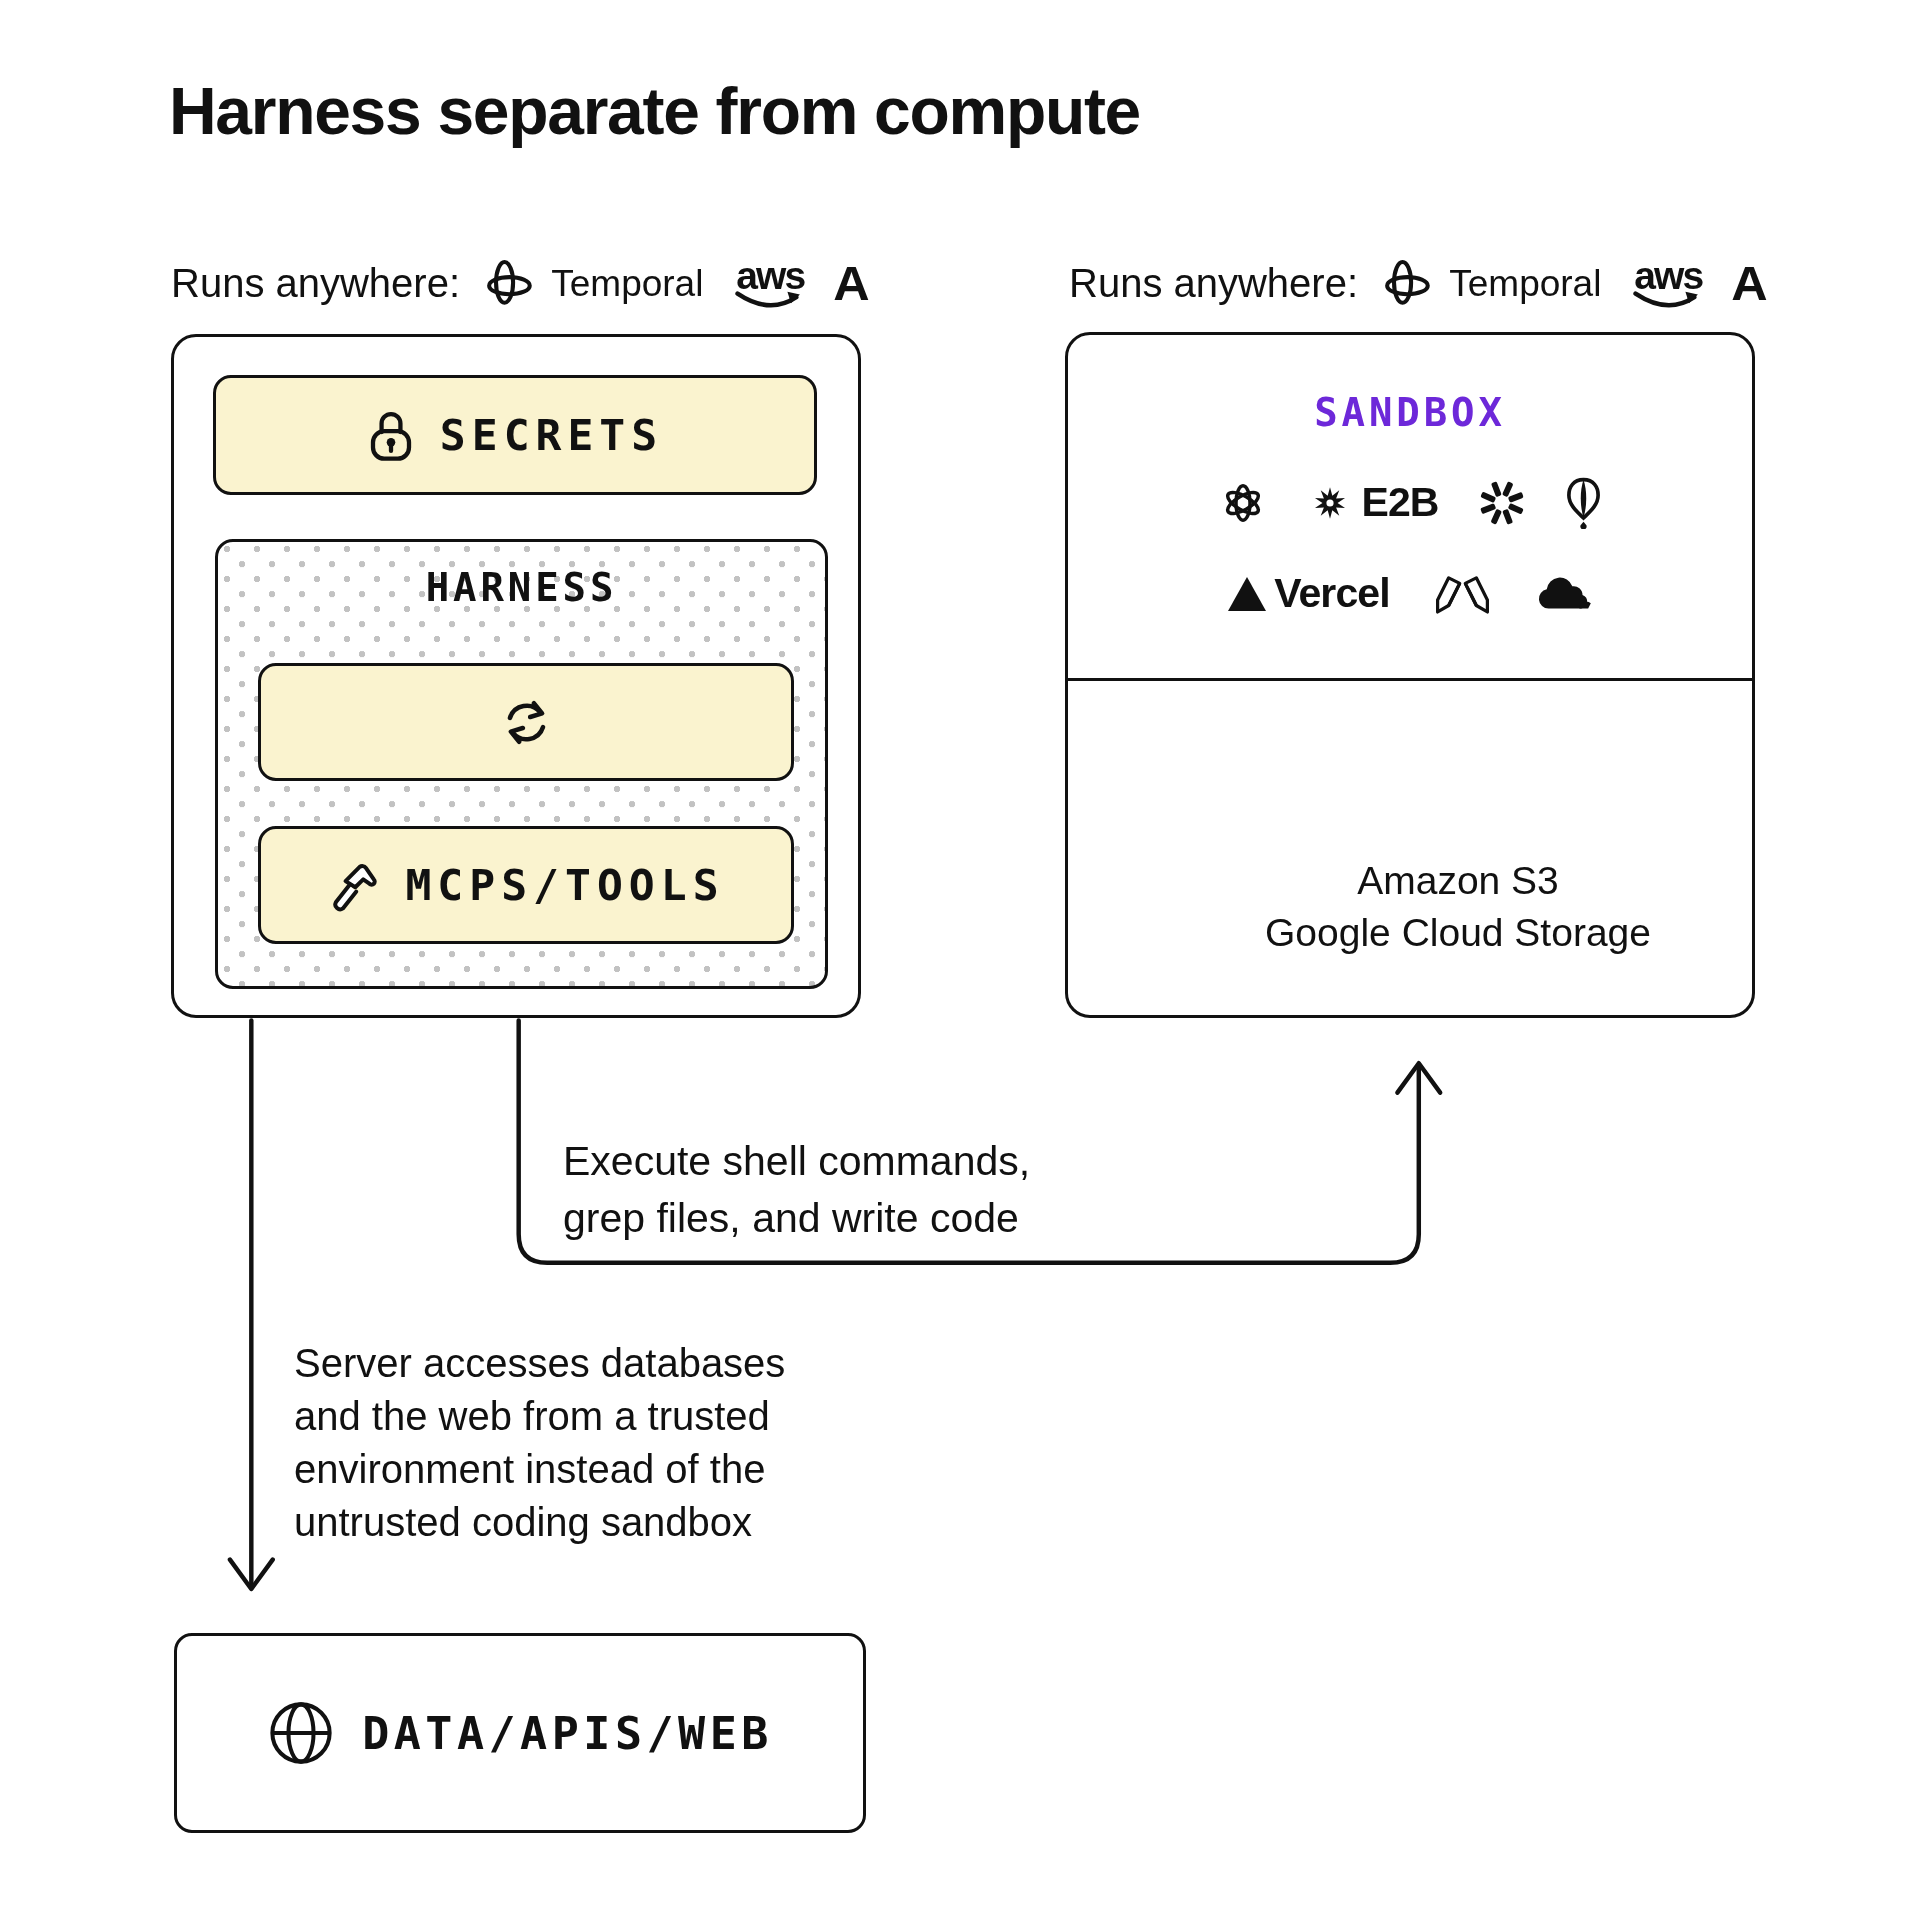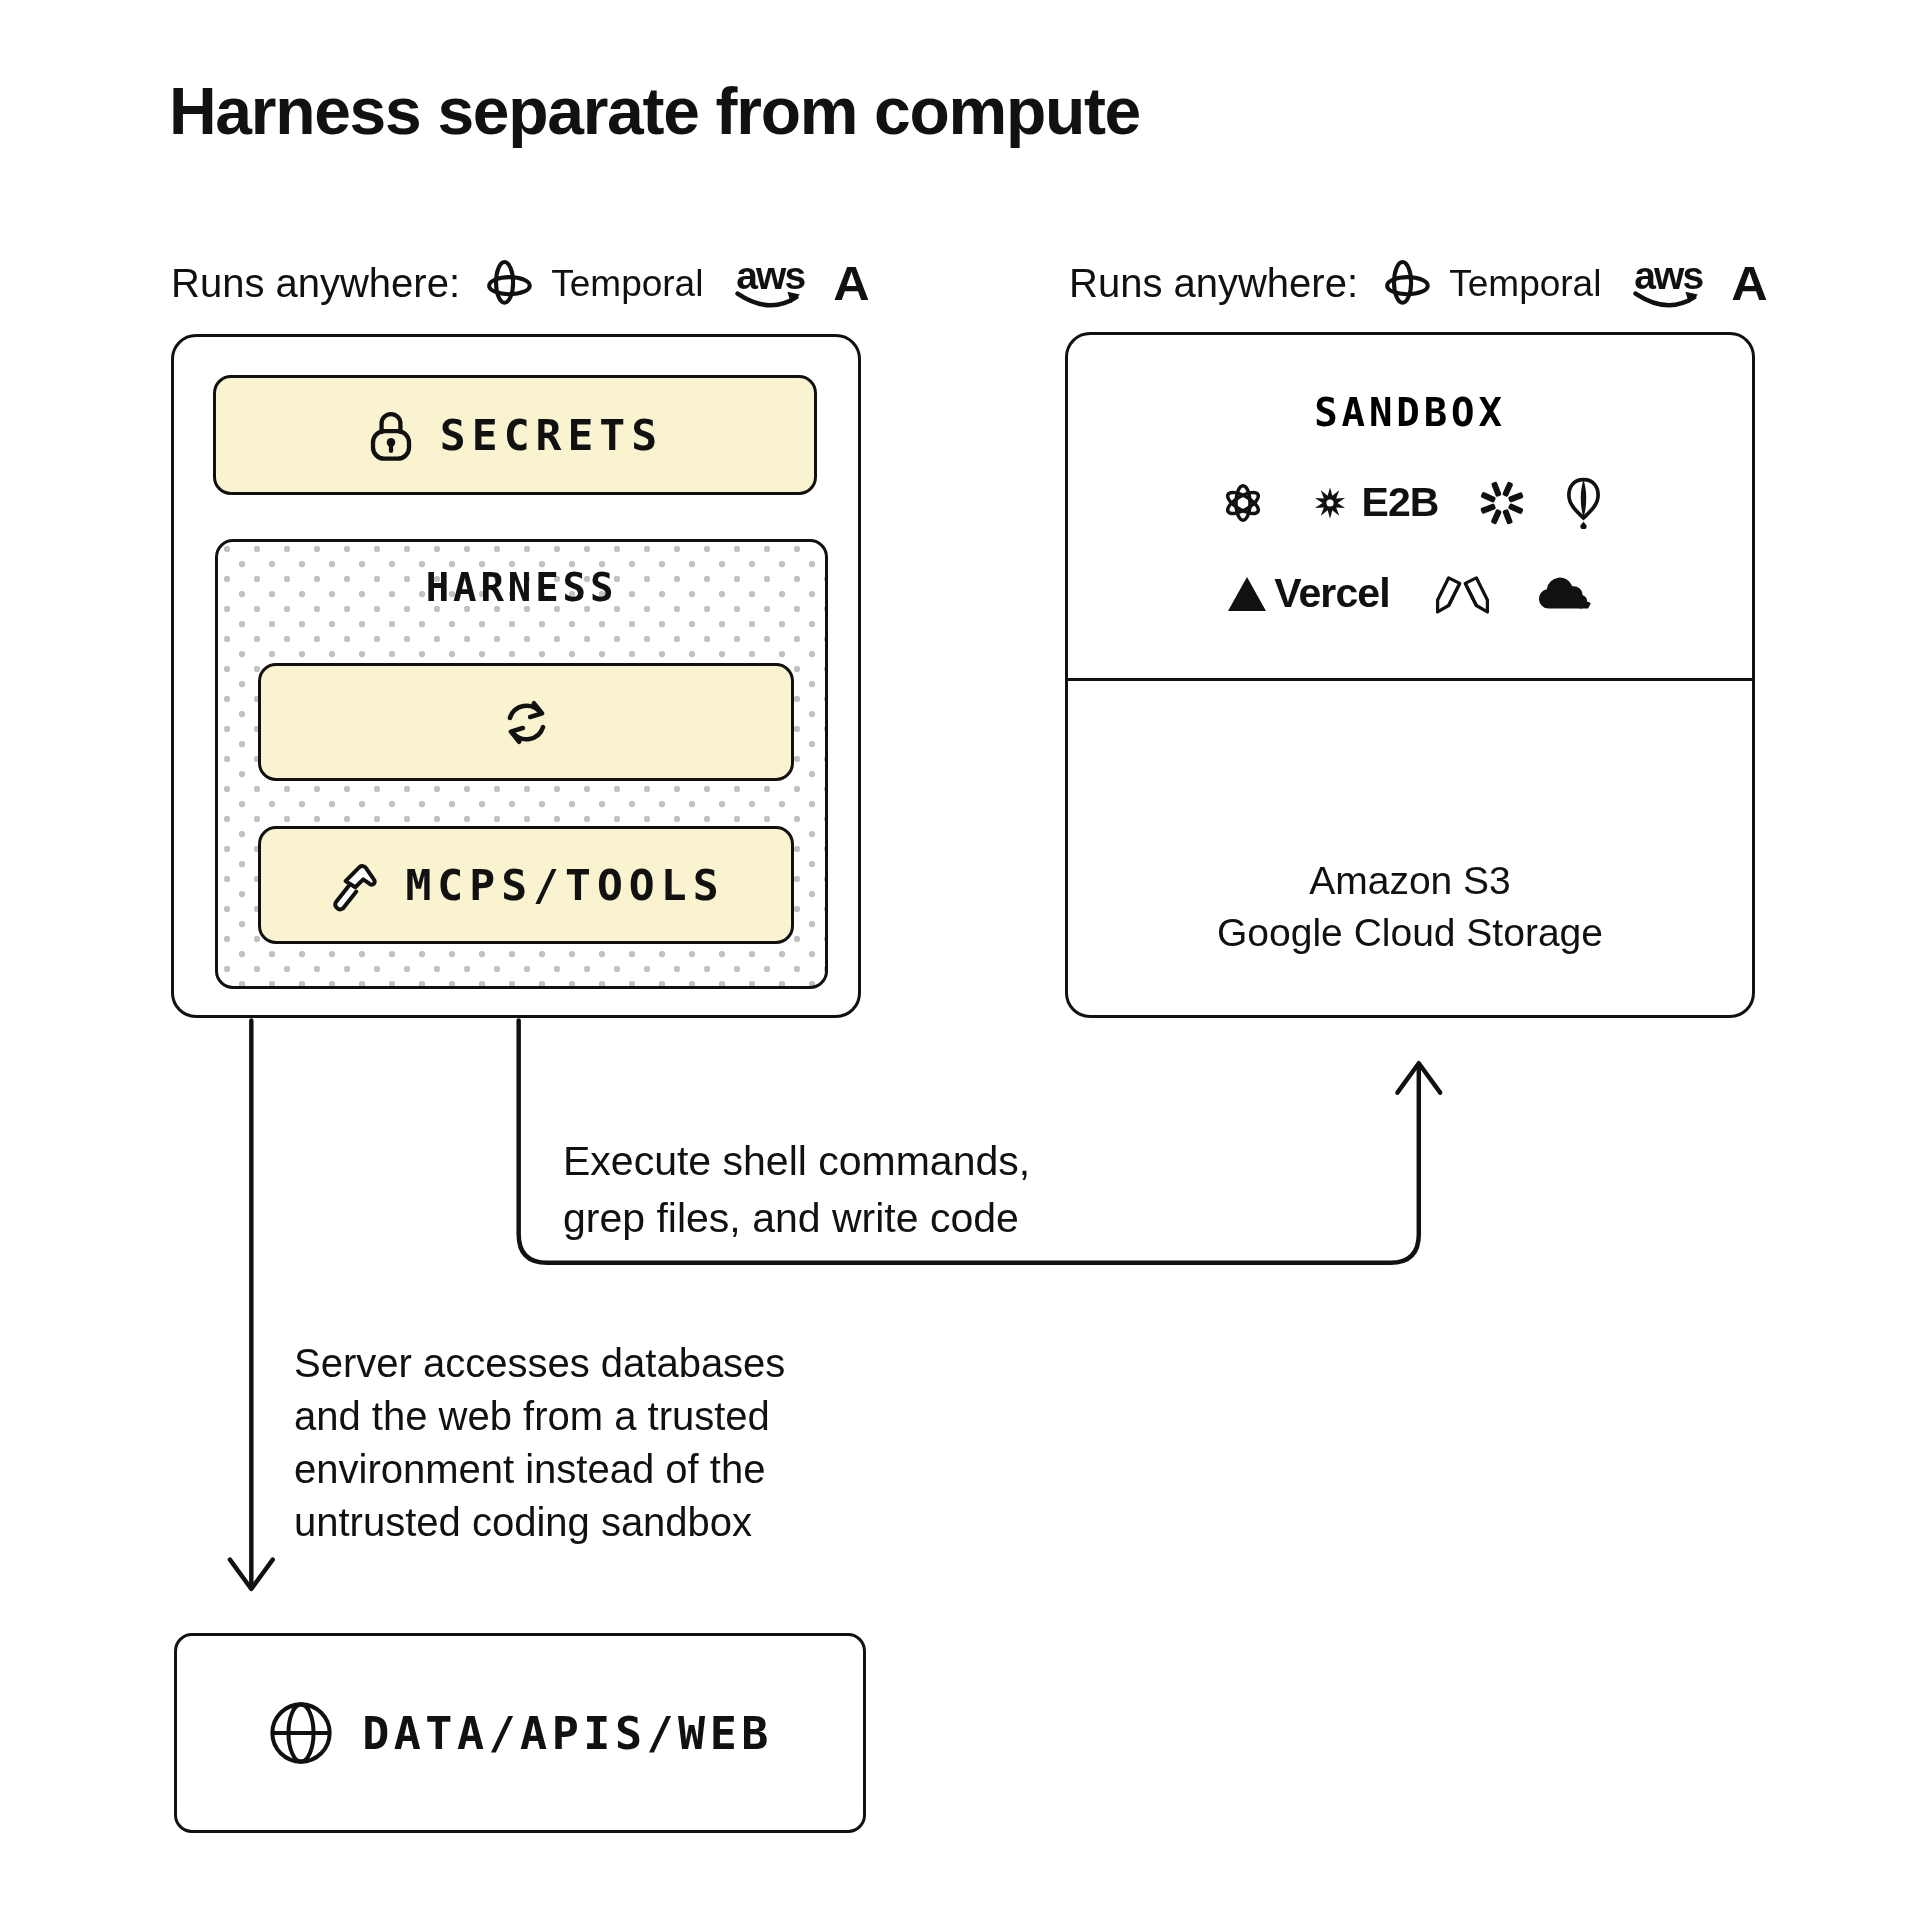--- a/index.html
+++ b/index.html
@@ -53,37 +53,37 @@
     margin-top:23px;text-align:center;
     font-family:"DejaVu Sans Mono","Liberation Mono",monospace;
     font-weight:700;font-size:39px;letter-spacing:.1em;color:#111;
   }
   .agent-pill{left:40px;top:121px;width:536px;height:118px;}
   .mcps-pill{left:40px;top:284px;width:536px;height:118px;}
   
   .sandbox-title{
     position:absolute;top:55px;left:0;width:100%;text-align:center;
     font-family:"DejaVu Sans Mono","Liberation Mono",monospace;
-    font-weight:700;font-size:39px;letter-spacing:.1em;color:#000000;
+    font-weight:700;font-size:39px;letter-spacing:.1em;color:#6d28d9;
   }
   .logo-row{position:absolute;left:0;width:100%;display:flex;align-items:center;justify-content:center;}
   .logo-row1{top:141px;gap:39px;}
   .logo-row2{top:235px;gap:43px;}
   .logo-group{display:flex;align-items:center;gap:8px;}
   .logo-text{font-size:41px;font-weight:700;color:#111;letter-spacing:-0.9px;}
   .vercel-triangle{width:0;height:0;border-left:19.6px solid transparent;border-right:19.6px solid transparent;border-bottom:34px solid #111;}
   .fs-divider{position:absolute;top:343px;left:0;right:0;border-top:3.6px solid #111;}
   .fs-title{
     position:absolute;top:393px;left:0;width:100%;text-align:center;white-space:pre-line;
     font-family:"DejaVu Sans Mono","Liberation Mono",monospace;
     font-weight:700;font-size:41px;line-height:53px;letter-spacing:.05em;color:#111;
   }
   .fs-list{
     position:absolute;top:520px;left:0;width:100%;text-align:center;
-    font-size:39px;line-height:52px;color:#111;
+    font-size:39px;line-height:52px;color:#111;padding-left:48px;
   }
   
   .execute-note{
     position:absolute;left:563px;top:1133px;white-space:pre-line;
     font-size:41px;line-height:57px;color:#111;
   }
   .server-note{
     position:absolute;left:294px;top:1337px;white-space:pre-line;
     font-size:40px;line-height:53px;color:#111;
   }

